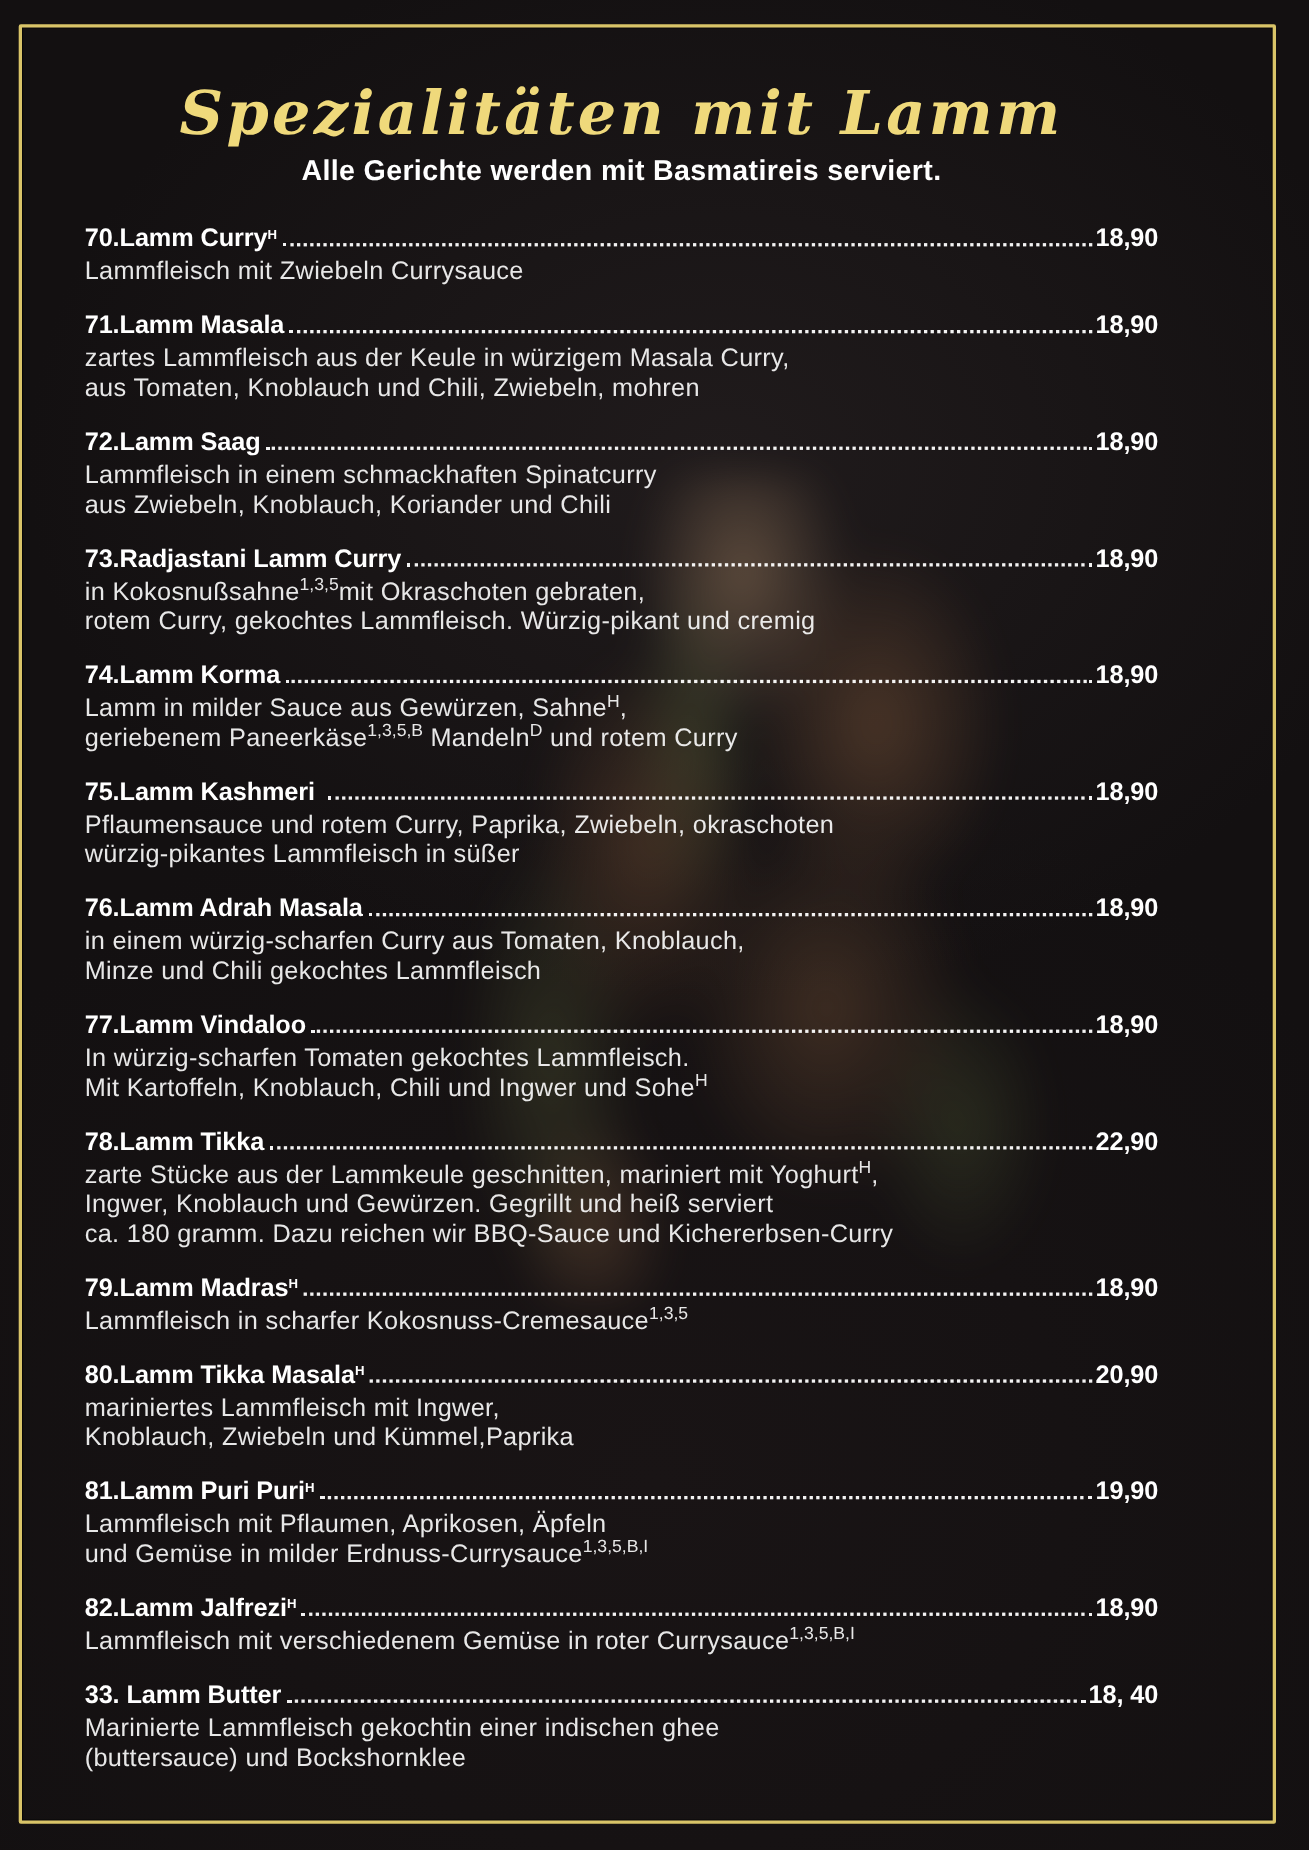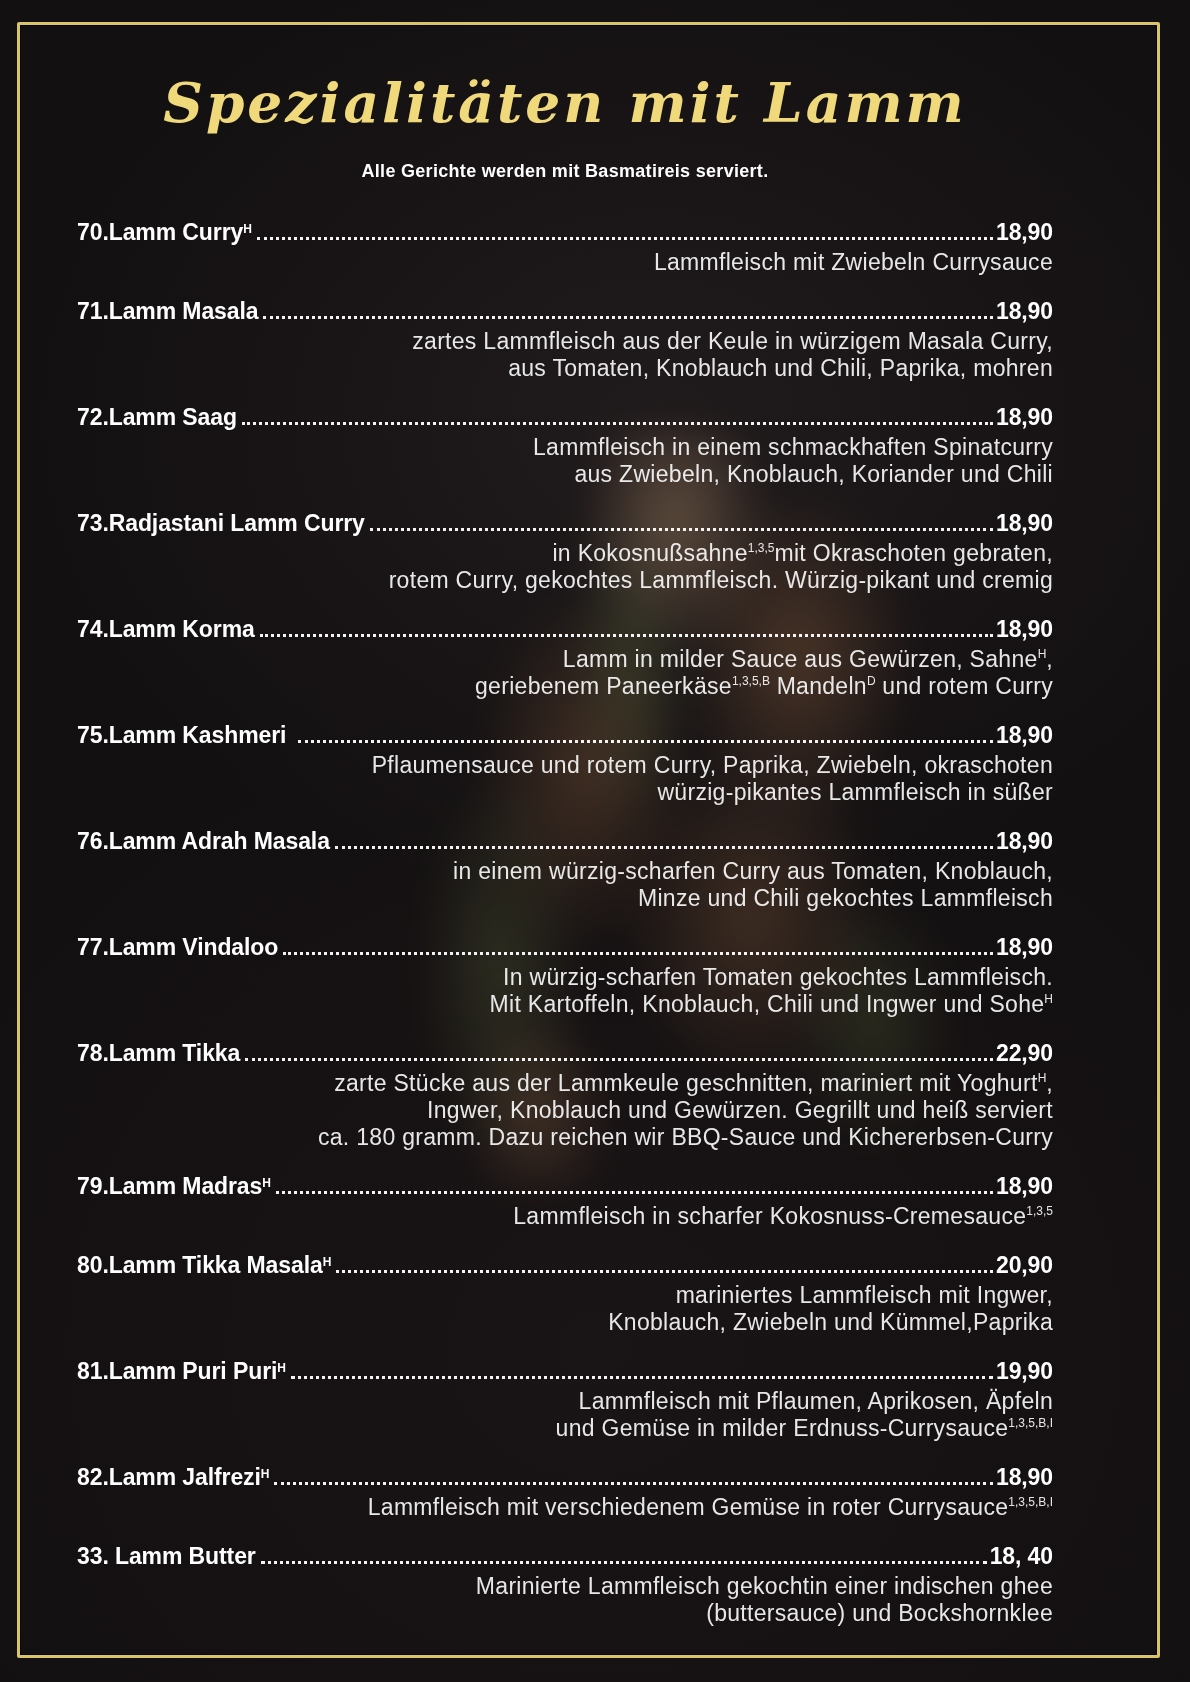--- a/index.html
+++ b/index.html
@@ -32,42 +32,42 @@
     opacity:.75;
   }
   .content{position:absolute;left:77px;top:72px;width:976px;}
   .title{
     margin:0;text-align:center;
     font-family:"DejaVu Serif",serif;font-style:italic;font-weight:700;
     font-size:55px;line-height:62px;letter-spacing:3px;
     color:#efd97b;
   }
   .subtitle{
-    margin-top:24px;text-align:center;
-    font-weight:700;font-size:18px;line-height:26px;color:#ffffff;letter-spacing:.3px;
+    margin-top:8px;text-align:center;
+    font-weight:700;font-size:26px;line-height:26px;color:#ffffff;letter-spacing:.3px;
   }
   .menu{margin-top:34px;}
   .item{margin-bottom:21px;}
   .row{
     display:flex;align-items:flex-end;
     font-weight:700;font-size:23px;line-height:29px;color:#ffffff;letter-spacing:-.1px;text-align:center;
   }
   .num,.nm,.price{white-space:pre;}
   .nsup{font-size:12px;line-height:1;font-weight:700;margin-bottom:12px;letter-spacing:0;}
   .dots{
     flex:1 1 auto;min-width:30px;
     border-bottom:3px dotted rgba(255,255,255,.95);
     margin:0 3px 7px 5px;
   }
   .desc{
-    margin-top:2px;text-align:right;
+    margin-top:2px;text-align:left;
     font-size:23px;line-height:27px;font-weight:400;
     color:rgba(248,248,248,.93);letter-spacing:.3px;
   }
-  .desc sup{font-size:12px;line-height:0;letter-spacing:0;}
+  .desc sup{font-size:16px;line-height:0;letter-spacing:0;}
 </style>
 </head>
 <body>
 
 <div class="photo"></div>
 <div class="frame"></div>
 
 <div class="content">
   <h1 class="title">Spezialitäten mit Lamm</h1>
   <div class="subtitle">Alle Gerichte werden mit Basmatireis serviert.</div>
@@ -86,21 +86,21 @@
   </div>
       <div class="item">
     <div class="row">
           <span class="num">71.</span>
           <span class="nm">Lamm Masala</span>
           <span class="dots"></span>
           <span class="price">18,90</span>
         </div>
     <div class="desc">
           <div>zartes Lammfleisch aus der Keule in würzigem Masala Curry,</div>
-          <div>aus Tomaten, Knoblauch und Chili, Paprika, mohren</div>
+          <div>aus Tomaten, Knoblauch und Chili, Zwiebeln, mohren</div>
         </div>
   </div>
       <div class="item">
     <div class="row">
           <span class="num">72.</span>
           <span class="nm">Lamm Saag</span>
           <span class="dots"></span>
           <span class="price">18,90</span>
         </div>
     <div class="desc">

